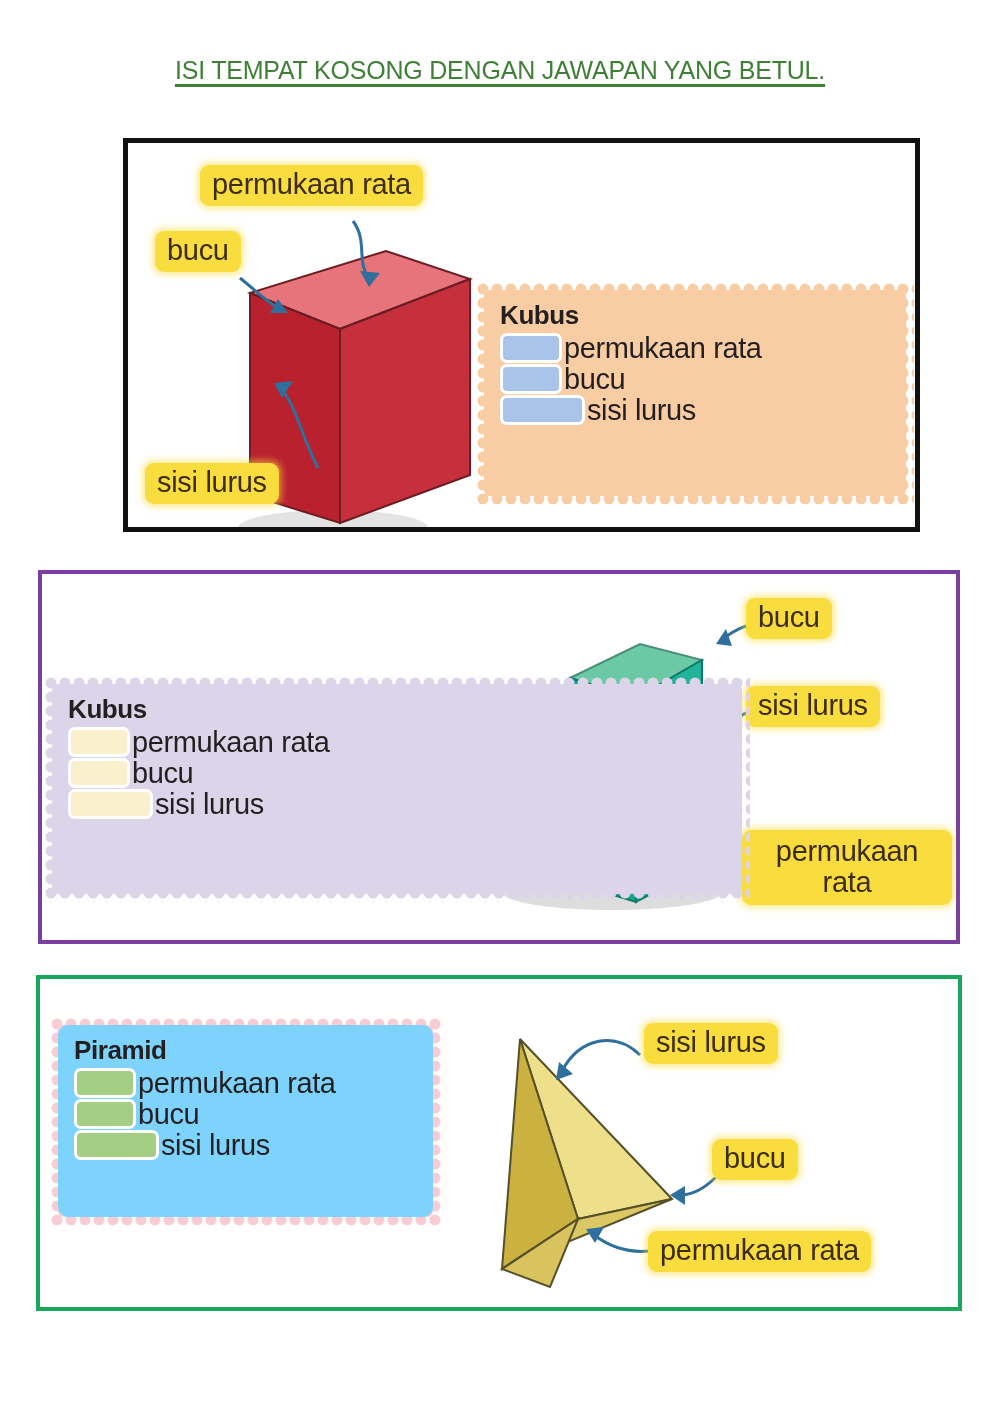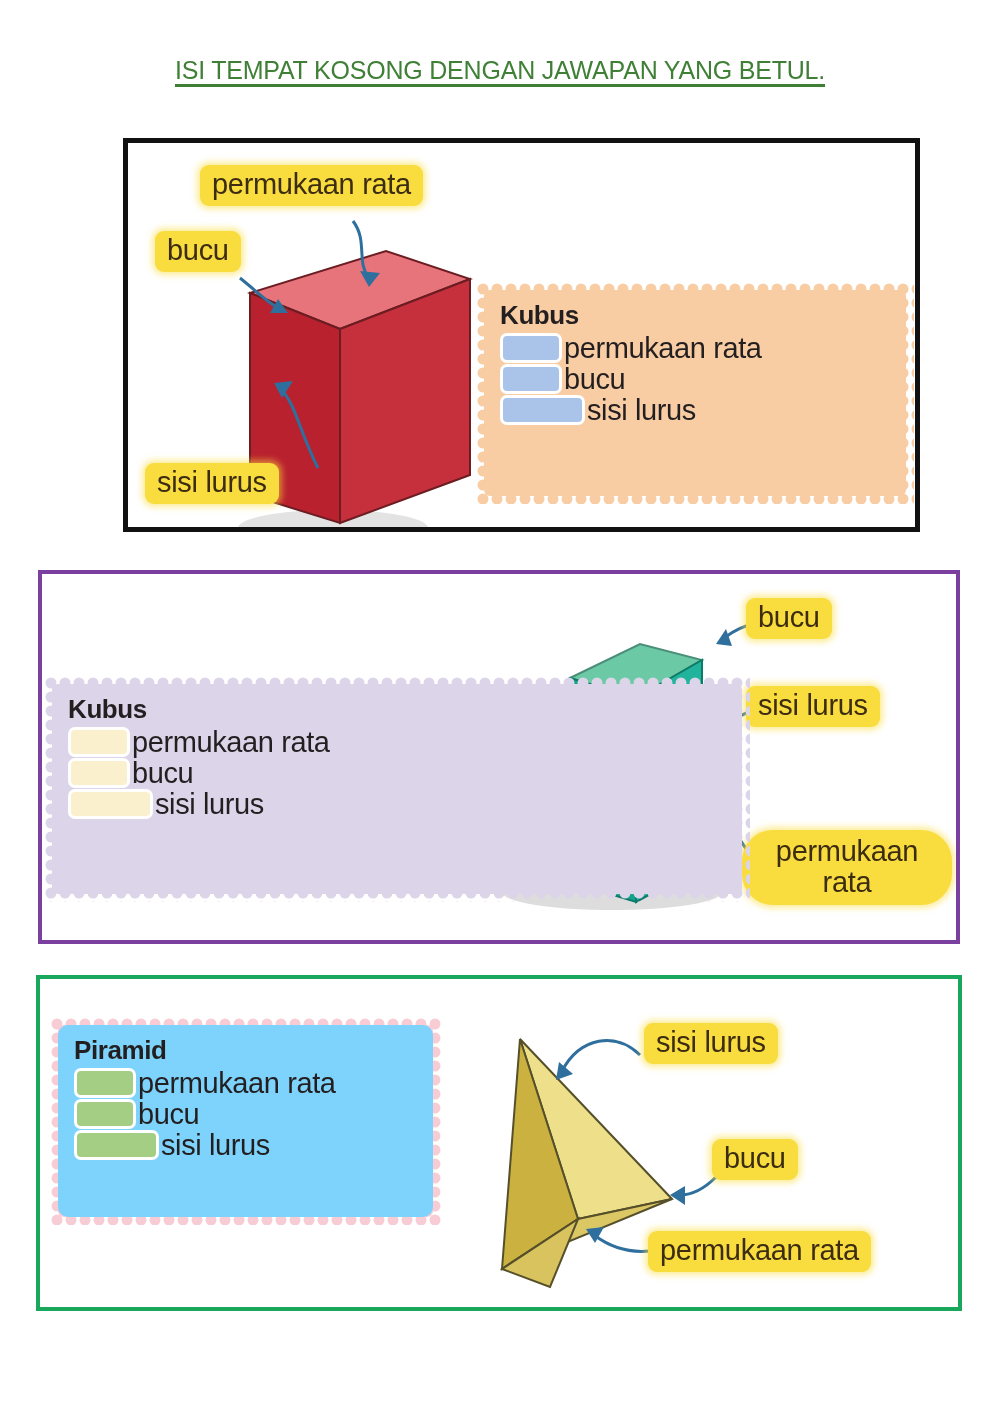--- a/index.html
+++ b/index.html
@@ -223,21 +223,21 @@
 
     <path class="arrow" d="M 712,136 C 700,140 690,146 682,152"></path>
     <polygon class="arrowhead" points="674,158 684,143 690,160"></polygon>
 
     <path class="arrow" d="M 706,278 C 688,250 678,232 650,222"></path>
     <polygon class="arrowhead" points="641,219 657,210 656,228"></polygon>
   </svg>
 
   <div class="ylabel" style="left:704px; top:24px;">bucu</div>
   <div class="ylabel" style="left:704px; top:112px;">sisi lurus</div>
-  <div class="ylabel two-line" style="left:700px; top:256px; width:182px;border-radius:31px;">permukaan
+  <div class="ylabel two-line" style="left:700px; top:256px; width:182px;">permukaan
 rata</div>
 
 </div>
 
 <svg class="scallop" style="left:44px; top:676px;" width="706" height="226" viewBox="0 0 706 226">
   <defs>
     <pattern id="dotsB" width="14" height="14" patternUnits="userSpaceOnUse">
       <circle cx="7" cy="7" r="5.5" fill="#dcd4e8"></circle>
     </pattern>
   </defs>

